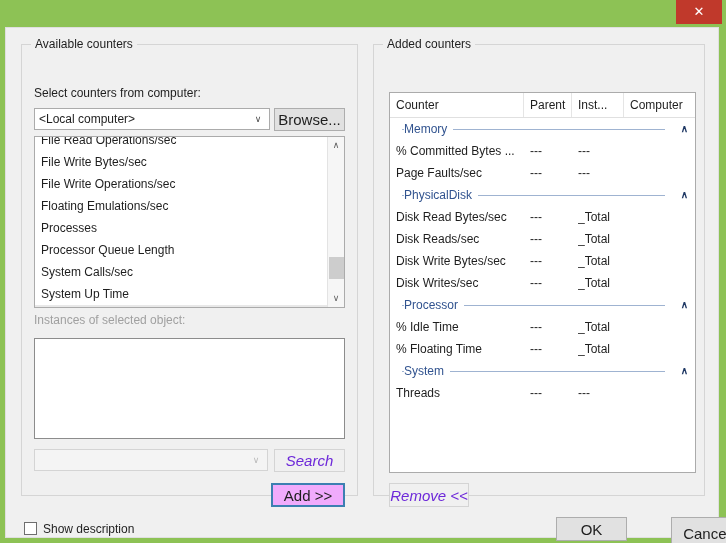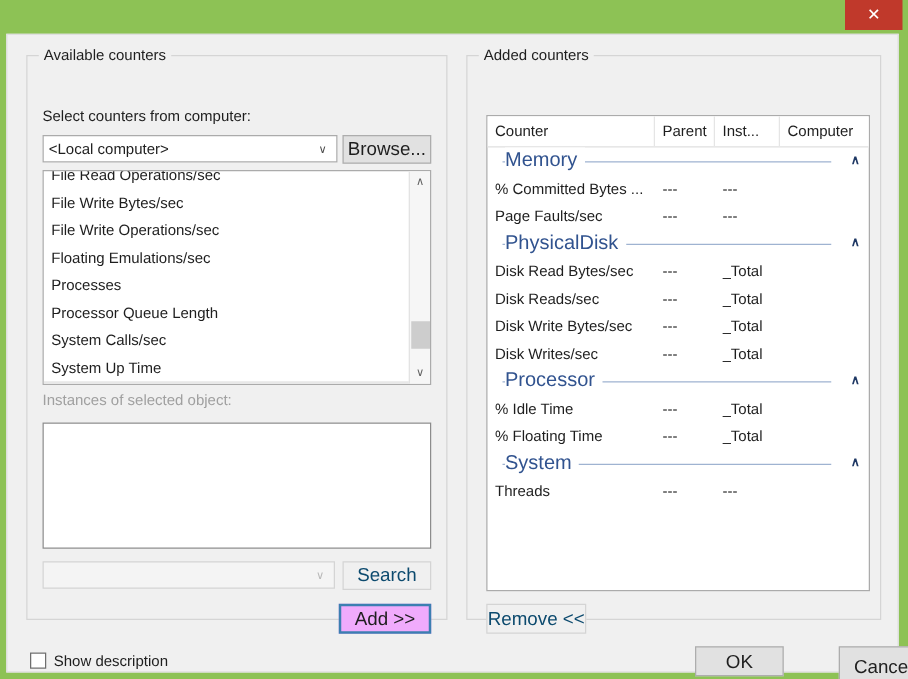--- a/index.html
+++ b/index.html
@@ -131,22 +131,23 @@
     font-size: 15px;
     color: #1E1E1E;
     font-family: "Liberation Sans", sans-serif;
     text-align: center;
     cursor: pointer;
     padding: 0;
   }
   .btn.disabled {
     background: #F0F0F0;
     border: 1px solid #D4D4D4;
-    color: #0c4a6e;
+    color: #6d28d9;
     cursor: default;
+    font-style: italic;
   }
   .btn.focused {
     border: 2px solid #3C7FB1;
     background: #f0abfc;
   }
 
   
   #counter-list-frame {
     position: absolute;
     left: 28px;
@@ -264,21 +265,21 @@
     position: relative;
     height: 22px;
     cursor: pointer;
   }
   .group-name {
     position: absolute;
     left: 14px;
     top: 0;
     height: 22px;
     line-height: 22px;
-    font-size: 16px;
+    font-size: 12px;
     color: #31538F;
     background: #FFFFFF;
     padding-right: 6px;
     white-space: nowrap;
   }
   .group-rule {
     position: absolute;
     left: 12px;
     right: 30px;
     top: 11px;

